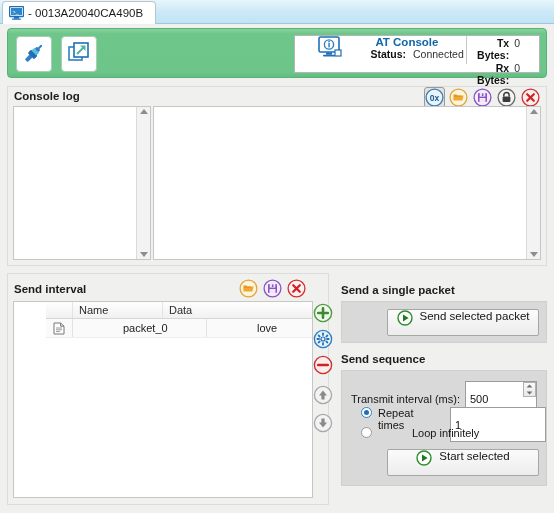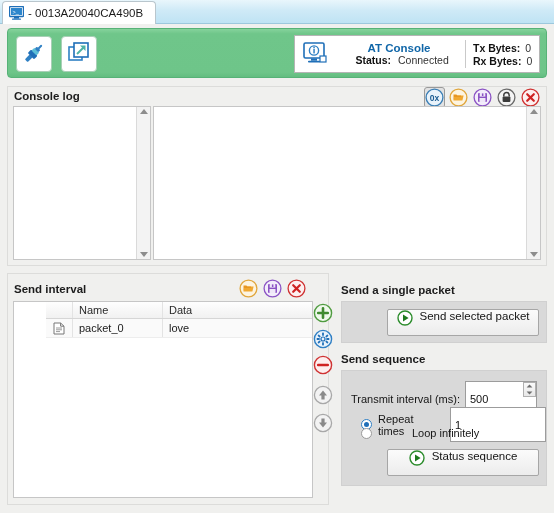--- a/index.html
+++ b/index.html
@@ -54,22 +54,22 @@
     cursor: pointer;
   }
   .gbtn:nth-of-type(1) { left: 8px; }
   .gbtn.second { left: 53px; }
 
   .statusbox {
     position: absolute; right: 6px; top: 6px;
     width: 246px; height: 38px;
     background: #ffffff;
     border: 1px solid #b5b5b5;
-    display: flex; align-items: center;
-    padding: 0 4px;
+    display: flex; align-items: flex-start;
+    padding: 0 19px;
   }
   .statusbox .info-icon { width: 26px; height: 24px; margin: 0 6px 0 4px; flex: none; }
   .st-left { width: 128px; }
   .st-line { display: flex; align-items: baseline; }
   .st-title { width: 100%; text-align: center; font-weight: bold; color: #1066a8; font-size: 11.5px; }
   .st-lab { font-weight: bold; color: #111; font-size: 10.5px; width: 56px; text-align: right; }
   .st-val { color: #333; font-size: 10.5px; padding-left: 7px; }
   .st-div { width: 1px; height: 28px; background: #c9c9c9; margin: 0 7px 0 2px; }
   .st-right .st-line { margin: 1px 0; }
   .st-right .st-lab { width: auto; font-weight: bold; }
@@ -117,21 +117,21 @@
   .ptable {
     position: absolute; left: 13px; top: 301px;
     width: 300px; height: 197px;
     background: #fff; border: 1px solid #c6c6c6; padding-left: 32px;
   }
   .phead { display: flex; height: 17px; background: linear-gradient(to bottom,#fefefe,#f1f1f1); border-bottom: 1px solid #d6d6d6; }
   .pcell-icon { width: 27px; border-right: 1px solid #e3e3e3; }
   .pcell-name { width: 90px; border-right: 1px solid #e3e3e3; padding-left: 6px; }
   .pcell-data { flex: 1; padding-left: 6px; }
   .phead div { display: flex; align-items: center; font-size: 11px; color: #2a2a2a; }
-  .prow { display: flex; height: 19px; background: #fafafa; border-bottom: 1px solid #ededed; cursor: pointer; }
+  .prow { display: flex; height: 19px; background: #fafafa; border-bottom: 1px solid #ededed; cursor: pointer; gap: 44px; }
   .prow div { display: flex; align-items: center; font-size: 11px; color: #1b1b1b; }
   .prow .pcell-icon { justify-content: center; }
   .pfill { flex: 1; display: flex; }
   .pfill .pcell-icon, .pfill .pcell-name { border-right: 1px solid #ededed; }
 
   .sidebtns { position: absolute; left: 313px; top: 303px; width: 22px; }
   .sbtn { width: 20px; height: 20px; margin-bottom: 6px; cursor: pointer; display: block; }
   .arrowbtns { position: absolute; left: 313px; top: 385px; }
   .arrowbtns .sbtn { margin-bottom: 8px; }
 
@@ -169,21 +169,21 @@
   .num-interval { width: 72px; padding-right: 14px; }
   .spinner {
     position: absolute; right: 1px; top: 1px;
     width: 13px; height: 15px;
     display: flex; flex-direction: column;
     background: linear-gradient(to bottom,#fafafa,#e8e8e8);
     border: 1px solid #b0b0b0; cursor: pointer;
   }
   .spinner span { flex: 1; display: flex; align-items: center; justify-content: center; }
 
-  .row-radio { position: absolute; display: flex; align-items: center; gap: 6px; }
+  .row-radio { position: absolute; display: flex; gap: 6px; }
   .r-repeat { left: 19px; top: 36px; }
   .r-loop { left: 19px; top: 56px; gap: 40px; }
   .radio {
     width: 11px; height: 11px; border-radius: 50%;
     background: #fff; border: 1px solid #9a9a9a;
     display: flex; align-items: center; justify-content: center;
     flex: none; cursor: pointer;
   }
   .radio.on { border-color: #2f7fc4; }
   .radio.on::after { content: ""; width: 5px; height: 5px; border-radius: 50%; background: #1f6fb8; }
@@ -471,17 +471,17 @@
       <span class="radio-lab">Loop infinitely</span>
     </div>
 
     <div class="bigbtn btn-start">
       <span>
         <svg width="16" height="16" viewBox="0 0 16 16">
           <circle cx="8" cy="8" r="7" fill="#fff" stroke="#2c8c2c" stroke-width="1.4"></circle>
           <path d="M6 4.4 L11.6 8 L6 11.6 Z" fill="#1d7a1d"></path>
         </svg>
       </span>
-      <span>Status sequence</span>
+      <span>Start selected</span>
     </div>
   </div>
 
 </div>
 
 </body></html>

